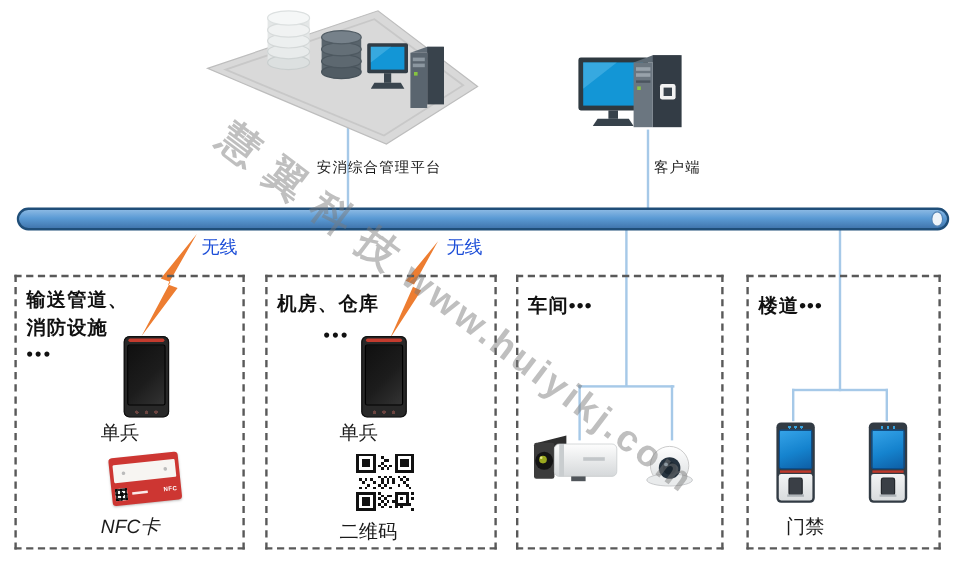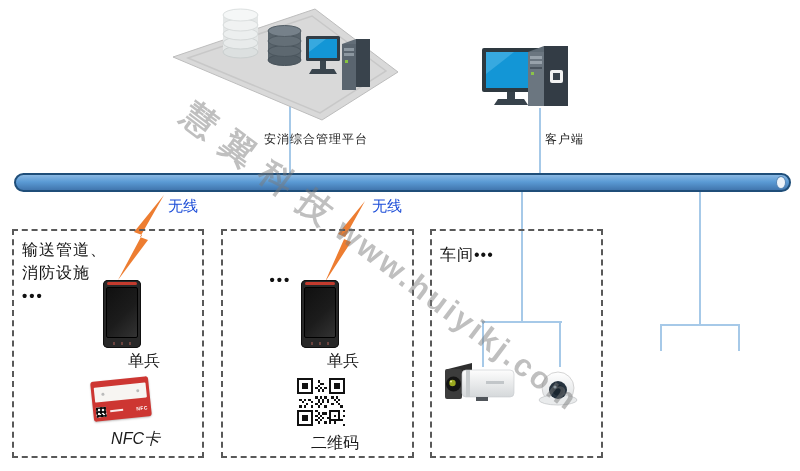--- a/index.html
+++ b/index.html
@@ -9,23 +9,23 @@
   
   .vline{position:absolute;width:2px;background:#A6C9E8;}
   .hline{position:absolute;height:2px;background:#A6C9E8;}
   
   .bus{position:absolute;left:14px;top:173px;width:773px;height:15px;border:2px solid #1F4E79;
        border-radius:10px;background:linear-gradient(180deg,#8ab8e3 0%,#5B9BD5 45%,#4176AE 100%);}
   .bus-cap{position:absolute;right:3px;top:1px;width:8px;height:11px;border:1px solid #5585B5;
        border-radius:50%;background:#EDF3F9;}
   
   .zone{position:absolute;border:2px dashed #595959;box-sizing:border-box;}
-  .ztitle{position:absolute;font-size:16px;font-weight:400;color:#111;white-space:nowrap;letter-spacing:1px;}
+  .ztitle{position:absolute;font-size:16px;font-weight:700;color:#111;white-space:nowrap;letter-spacing:1px;}
   .zdots{position:absolute;font-size:15px;font-weight:700;color:#111;letter-spacing:2px;}
-  .dev-label{position:absolute;font-size:16px;color:#1a1a1a;text-align:right;}
+  .dev-label{position:absolute;font-size:16px;color:#1a1a1a;text-align:left;}
   .top-label{position:absolute;font-size:12px;color:#1a1a1a;text-align:center;letter-spacing:1px;}
   .wireless{position:absolute;font-size:15px;color:#1d4ed8;}
   
   .phone{position:absolute;width:38px;height:68px;background:#282828;border-radius:5px;
          box-shadow:inset 0 0 0 1px #0f0f0f;}
   .phone-top{position:absolute;top:2px;left:4px;right:4px;height:3px;background:#C43B2E;border-radius:2px;}
   .phone-screen{position:absolute;top:7px;left:3px;right:3px;bottom:10px;border:1px solid #000;border-radius:2px;
          background:linear-gradient(135deg,#101010 0%,#1c1c1c 55%,#333 100%);}
   .phone-btns{position:absolute;bottom:3px;left:50%;transform:translateX(-50%);width:22px;height:3px;
          background:
@@ -173,20 +173,21 @@
     <div class="nfc-card" style="left:78px;top:148px;">
       <div class="nfc-stripe"></div>
       <div class="nfc-qr"></div>
       <div class="nfc-bar"></div>
       <div class="nfc-text">NFC</div>
     </div>
     <div class="dev-label" style="left:70px;top:198px;width:76px;font-style:italic;">NFC卡</div>
   </div>
 
   <div class="zone" style="left:221px;top:229px;width:193px;height:229px;">
+    <div class="ztitle" style="left:8px;top:12px;">机房、仓库</div>
     <div class="zdots" style="left:30px;top:40px;width:55px;text-align:center;">•••</div>
     <div class="phone" style="left:78px;top:49px;">
       <div class="phone-top"></div>
       <div class="phone-screen"></div>
       <div class="phone-btns"></div>
     </div>
     <div class="dev-label" style="left:60px;top:120px;width:76px;">单兵</div>
     <svg class="abs" style="left:71px;top:147px;" width="54" height="48" viewBox="0 0 21 21" shape-rendering="crispEdges">
       <rect x="0" y="0" width="21" height="21" fill="#fff"></rect>
       <rect x="0" y="0" width="7" height="7" fill="#111"></rect>
@@ -239,18 +240,40 @@
       <g>
         <circle cx="116" cy="31" r="16" fill="url(#gDome)" stroke="#C9C9C9" stroke-width="0.8"></circle>
         <ellipse cx="116" cy="43" rx="19" ry="5" fill="#E9EBEC" stroke="#C5C8CA" stroke-width="0.8"></ellipse>
         <circle cx="116" cy="33" r="9" fill="#26333F"></circle>
         <circle cx="116" cy="33" r="5.5" fill="#1A2630"></circle>
         <circle cx="113" cy="30" r="1.6" fill="#9FB6C6"></circle>
       </g>
     </svg>
   </div>
 
+  <div class="zone" style="left:622px;top:229px;width:162px;height:229px;">
+    <div class="ztitle" style="left:8px;top:14px;">楼道•••</div>
+    <div class="terminal" style="left:23px;top:121px;">
+      <div class="t-dots"></div>
+      <div class="t-screen"></div>
+      <div class="t-red"></div>
+      <div class="t-base">
+        <div class="t-reader"></div>
+        <div class="t-line"></div>
+      </div>
+    </div>
+    <div class="terminal" style="left:100px;top:121px;">
+      <div class="t-dots"></div>
+      <div class="t-screen"></div>
+      <div class="t-red"></div>
+      <div class="t-base">
+        <div class="t-reader"></div>
+        <div class="t-line"></div>
+      </div>
+    </div>
+    <div class="dev-label" style="left:31px;top:198px;width:100px;">门禁</div>
+  </div>
 
   <div class="watermark">
     <span class="wm-cn">慧翼科技</span><span class="wm-url">www.huiyikj.com</span>
   </div>
 
 </div>
 
 </body></html>

